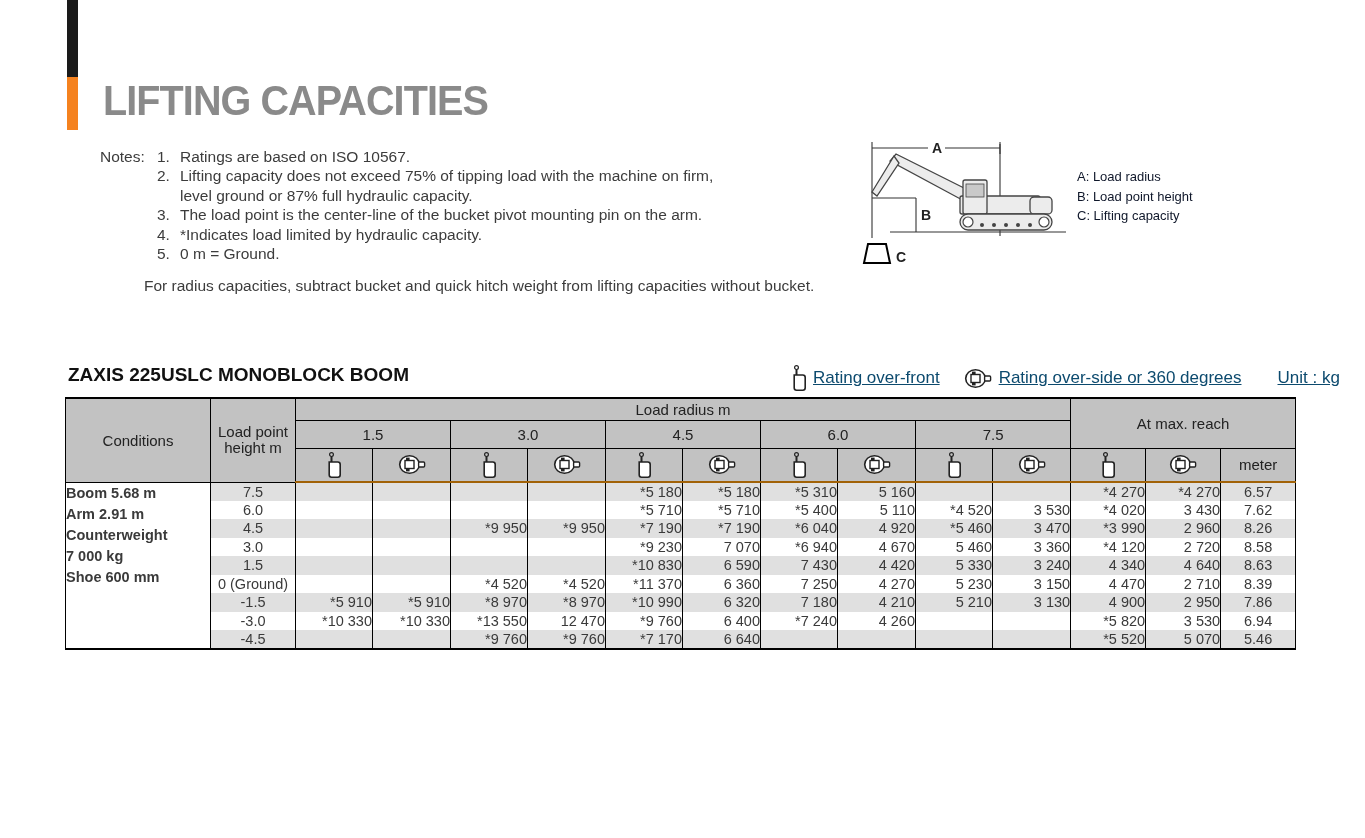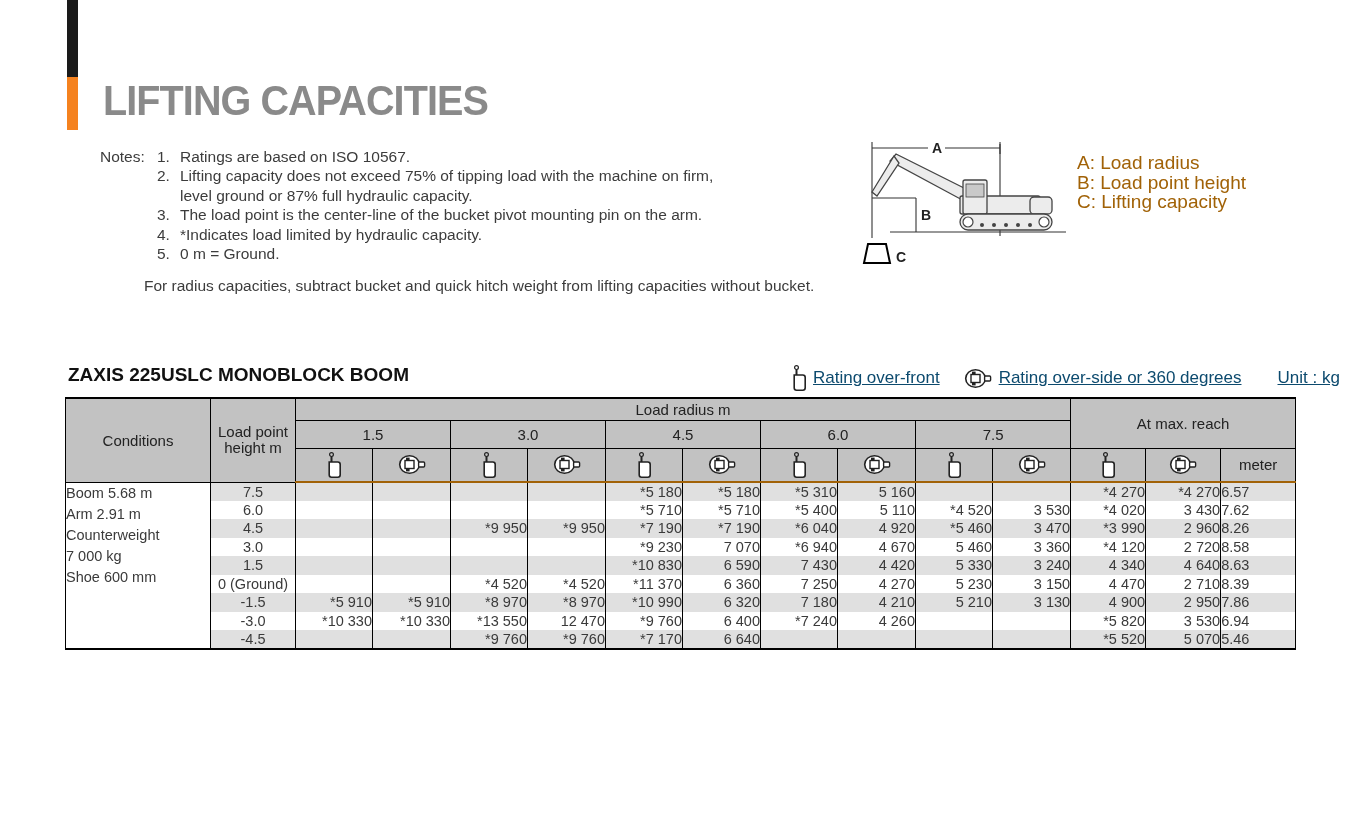--- a/index.html
+++ b/index.html
@@ -19,21 +19,21 @@
   .notes{position:absolute;left:100px;top:147px;font-size:15.5px;line-height:19.4px;color:#3c3c3c;}
   .notes-label{position:absolute;left:0;top:0;}
   .notes-list{position:absolute;left:57px;top:0;width:575px;}
   .note-item{padding-left:23px;text-indent:-23px;}
   .note-num{display:inline-block;width:23px;text-indent:0;}
   .footnote{position:absolute;left:144px;top:277px;font-size:15.5px;color:#3c3c3c;}
 
   
   .diagram{position:absolute;left:860px;top:140px;width:212px;height:132px;}
   .diagram svg{display:block;}
-  .diagram-legend{position:absolute;left:1077px;top:153px;font-size:19px;line-height:19.5px;color:#a16207;}
+  .diagram-legend{position:absolute;left:1077px;top:167px;font-size:13px;line-height:19.5px;color:#0f172a;}
 
   
   .table-title{position:absolute;left:68px;top:364px;font-size:19px;font-weight:700;color:#111;white-space:nowrap;}
   .legend-row{position:absolute;left:793px;top:363px;height:30px;display:flex;align-items:center;
               font-size:17px;color:#0c4a6e;white-space:nowrap;text-decoration:underline;}
   .legend-row .icn{margin-right:7px;display:flex;align-items:center;}
   .legend-row .lbl{margin-right:24px;}
   .legend-row .unit{margin-left:12px;}
 
   
@@ -41,23 +41,23 @@
             border:1px solid #000;border-top:2px solid #000;border-bottom:2px solid #000;}
   table.cap th{border:1px solid #000;background:#c2c2c2;font-weight:400;color:#222;font-size:15px;padding:0;}
   table.cap td{border-left:1px solid #000;border-right:1px solid #000;padding:0;font-size:14.5px;color:#3a3a3a;}
   tr.hr1{height:22px;} tr.hr2{height:28px;} tr.hr3{height:34px;}
   tr.dr{height:18.5px;}
   tr.hr3 th{border-bottom:2px solid #a16207;}
   th.gb,td.gb{border-left-width:2px;}
   th.lp{padding:2px 10px;line-height:16px;}
   td.num{text-align:right;padding-right:11px;}
   td.hcol{text-align:center;}
-  td.meterc{padding-right:0;margin-top:8px;}
+  td.meterc{text-align:center;padding-right:0;margin-top:8px;}
   td.cond{background:#fff;vertical-align:top;text-align:left;padding:5px 4px 0 10px;
-          font-size:15.5px;line-height:21px;color:#3c3c3c;}
+          font-size:15.5px;line-height:21px;color:#3c3c3c;font-weight:bold;}
   tr.band td{background:#e0e0e0;}
   tr.band td.cond{background:#fff;}
   th .icn{display:flex;justify-content:center;align-items:center;}
 
   .footer{position:absolute;left:75px;top:784px;font-family:"Liberation Serif",serif;
           font-size:15.5px;color:#1a1a1a;}
   .bottom-artifact{position:absolute;left:0;top:815px;width:1365px;border-top:2px dotted #e4e4e0;opacity:.5;}
 </style>
 </head>
 <body>

